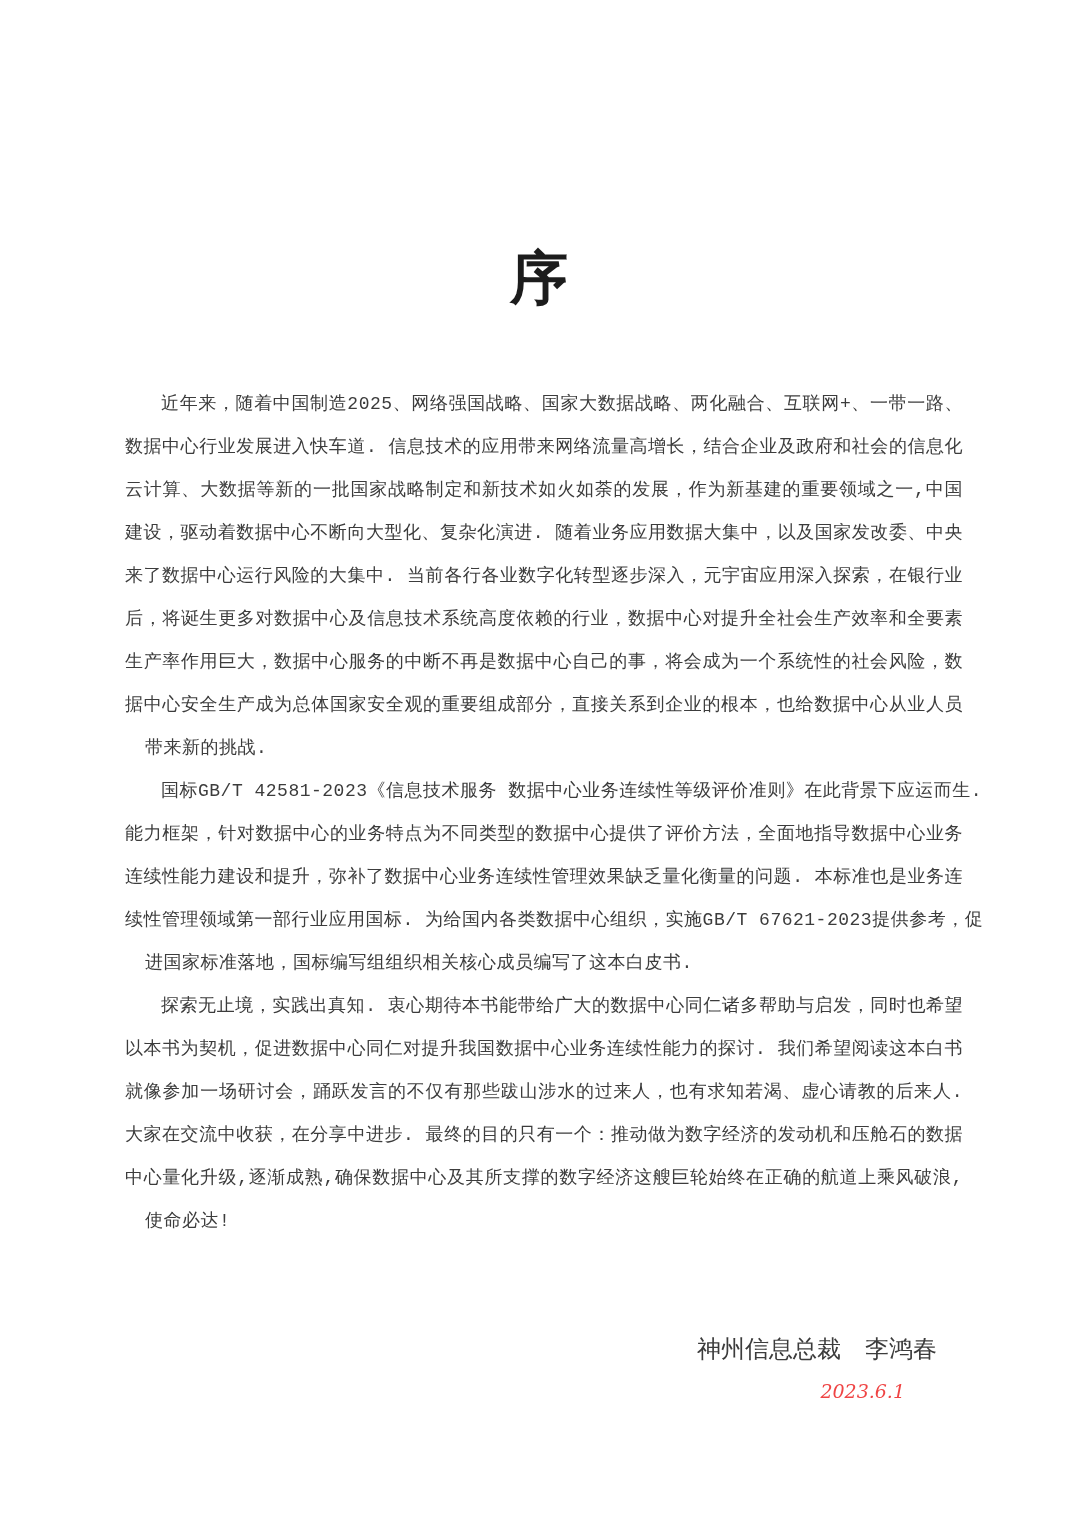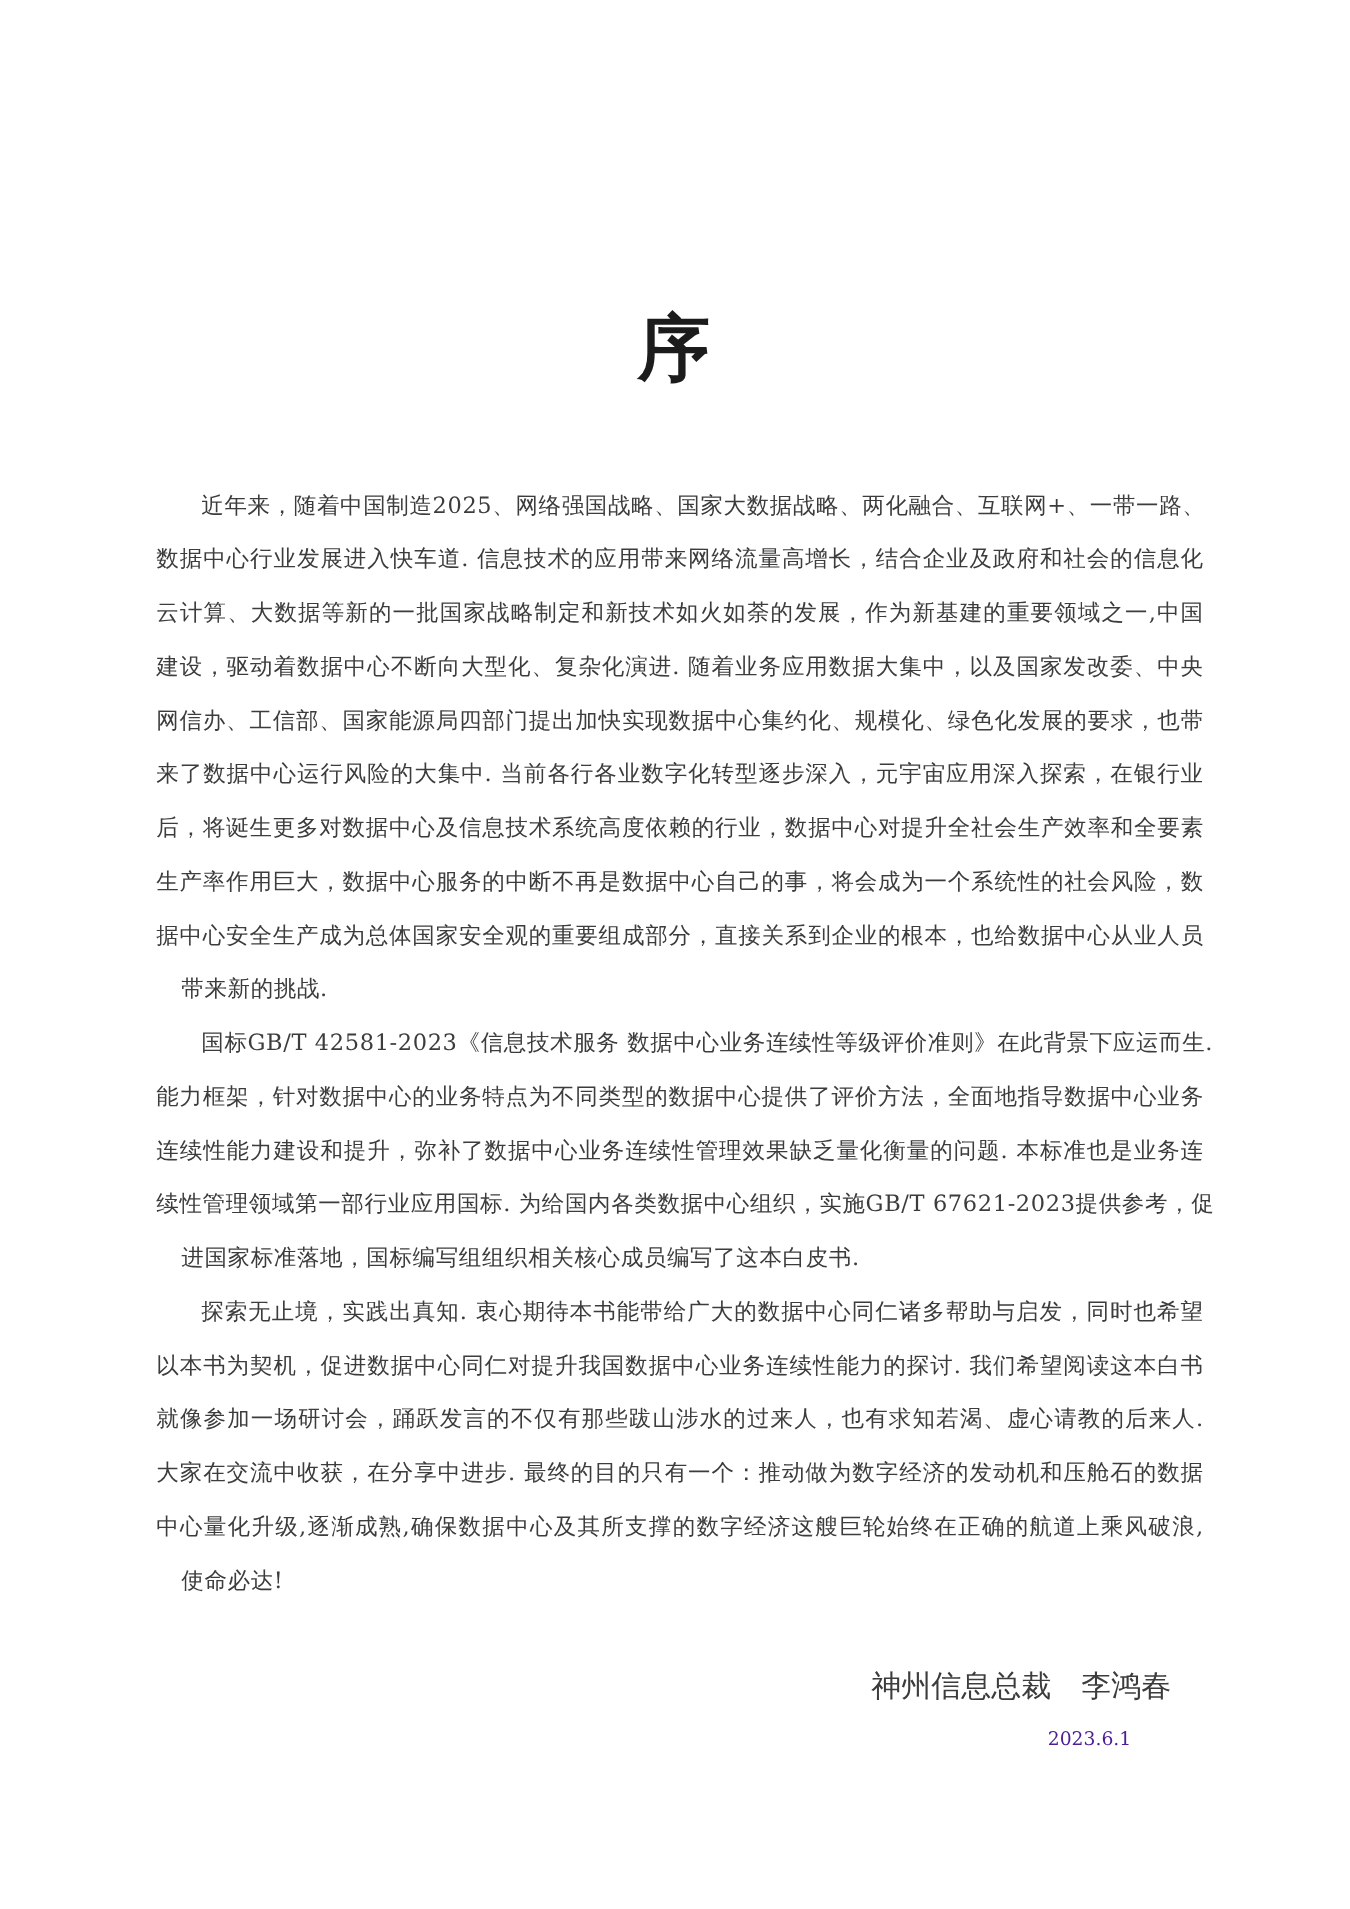--- a/index.html
+++ b/index.html
@@ -32,20 +32,21 @@
   .body-text {
     position: absolute;
     top: 383px;
     left: 125px;
     width: 838px;
     font-size: 18px;
   }
   .para {
     margin: 0;
     padding: 0;
+    font-family: Liberation Mono, monospace;
   }
   .line {
     display: block;
     height: 43px;
     line-height: 43px;
     text-align: justify;
     text-align-last: justify;
     letter-spacing: 0.5px;
     white-space: nowrap;
   }
@@ -61,40 +62,40 @@
     top: 1334px;
     right: 143px;
     font-size: 24px;
     line-height: 30px;
     color: #3c3c3c;
   }
   .date {
     position: absolute;
     top: 1377px;
     right: 175px;
-    font-size: 15px;
+    font-size: 19px;
     line-height: 28px;
-    color: #4c1d95;
+    color: #ef4444;
+    font-style: italic;
   }
 </style>
 </head>
 <body>
 
 <div class="page">
 
   <h1 class="title">序</h1>
 
   <div class="body-text">
 
     <div class="para">
       <span class="line indent">近年来，随着中国制造2025、网络强国战略、国家大数据战略、两化融合、互联网+、一带一路、</span>
       <span class="line">数据中心行业发展进入快车道. 信息技术的应用带来网络流量高增长，结合企业及政府和社会的信息化</span>
       <span class="line">云计算、大数据等新的一批国家战略制定和新技术如火如荼的发展，作为新基建的重要领域之一,中国</span>
       <span class="line">建设，驱动着数据中心不断向大型化、复杂化演进. 随着业务应用数据大集中，以及国家发改委、中央</span>
-      <span class="line">网信办、工信部、国家能源局四部门提出加快实现数据中心集约化、规模化、绿色化发展的要求，也带</span>
       <span class="line">来了数据中心运行风险的大集中. 当前各行各业数字化转型逐步深入，元宇宙应用深入探索，在银行业</span>
       <span class="line">后，将诞生更多对数据中心及信息技术系统高度依赖的行业，数据中心对提升全社会生产效率和全要素</span>
       <span class="line">生产率作用巨大，数据中心服务的中断不再是数据中心自己的事，将会成为一个系统性的社会风险，数</span>
       <span class="line">据中心安全生产成为总体国家安全观的重要组成部分，直接关系到企业的根本，也给数据中心从业人员</span>
       <span class="line last">带来新的挑战.</span>
     </div>
 
     <div class="para">
       <span class="line indent">国标GB/T 42581-2023《信息技术服务 数据中心业务连续性等级评价准则》在此背景下应运而生.</span>
       <span class="line">能力框架，针对数据中心的业务特点为不同类型的数据中心提供了评价方法，全面地指导数据中心业务</span>

